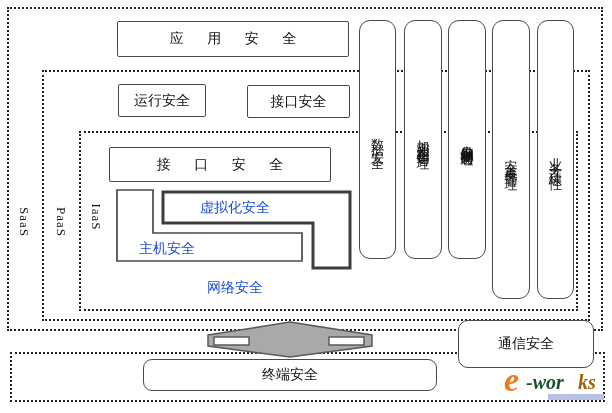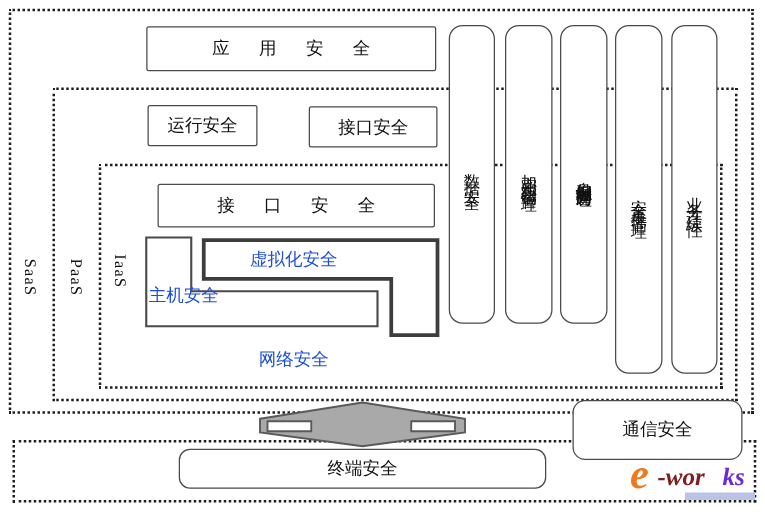--- a/index.html
+++ b/index.html
@@ -33,24 +33,24 @@
   .shape-label{position:absolute;font-size:14px;color:#1d4ed8;white-space:nowrap;}
   
   #logo{position:absolute;left:504px;top:365px;width:106px;height:38px;z-index:6;}
   #logo .bar{position:absolute;left:44px;top:29px;width:56px;height:6px;background:#b9c3e6;}
   #logo .e{
     position:absolute;left:0;top:-4px;font-size:34px;font-style:italic;font-weight:bold;
     color:#ef7a1e;font-family:"Liberation Serif",serif;
   }
   #logo .t1,#logo .t2{
     position:absolute;top:6px;font-size:20px;font-style:italic;font-weight:bold;
-    color:#7f1d1d;font-family:"Liberation Serif",serif;letter-spacing:0;
+    color:#14532d;font-family:"Liberation Serif",serif;letter-spacing:0;
   }
   #logo .t1{left:22px;}
-  #logo .t2{left:74px;color:#6d28d9;}
+  #logo .t2{left:74px;color:#a16207;}
   .z2{z-index:2;} .z3{z-index:3;} .z4{z-index:4;}
 </style>
 </head>
 <body>
 
 <div id="stage">
 
   <div class="dotted" style="left:7px;top:7px;width:596px;height:324px;"></div>
   <div class="dotted" style="left:42px;top:70px;width:548px;height:251px;"></div>
   <div class="dotted" style="left:79px;top:131px;width:499px;height:180px;"></div>
@@ -72,26 +72,26 @@
   </div>
 
   <div class="sbox z2" style="left:247px;top:85px;width:103px;height:33px;">
     <span>接口安全</span>
   </div>
 
   <div class="sbox z2" style="left:118px;top:84px;width:88px;height:33px;">
     <span>运行安全</span>
   </div>
 
-  <div class="sbox z2" style="left:126px;top:147px;width:222px;height:35px;">
+  <div class="sbox z2" style="left:109px;top:147px;width:222px;height:35px;">
     <span class="wide-space">接 口 安 全</span>
   </div>
 
   <div class="shape-label z3" style="left:200px;top:199px;">虚拟化安全</div>
-  <div class="shape-label z3" style="left:119px;top:228px;">主机安全</div>
+  <div class="shape-label z3" style="left:119px;top:240px;padding-left:20px;">主机安全</div>
   <div class="shape-label z3" style="left:207px;top:240px;margin-top:39px;">网络安全</div>
 
 
   <div class="vcol z2" style="left:359px;top:20px;width:37px;height:239px;">
     <span style="letter-spacing:6px;">数据安全</span>
   </div>
   <div class="vcol z2" style="left:404px;top:20px;width:38px;height:239px;">
     <span style="letter-spacing:3px;">加密和密钥管理</span>
   </div>
   <div class="vcol z2" style="left:448px;top:20px;width:38px;height:239px;">

